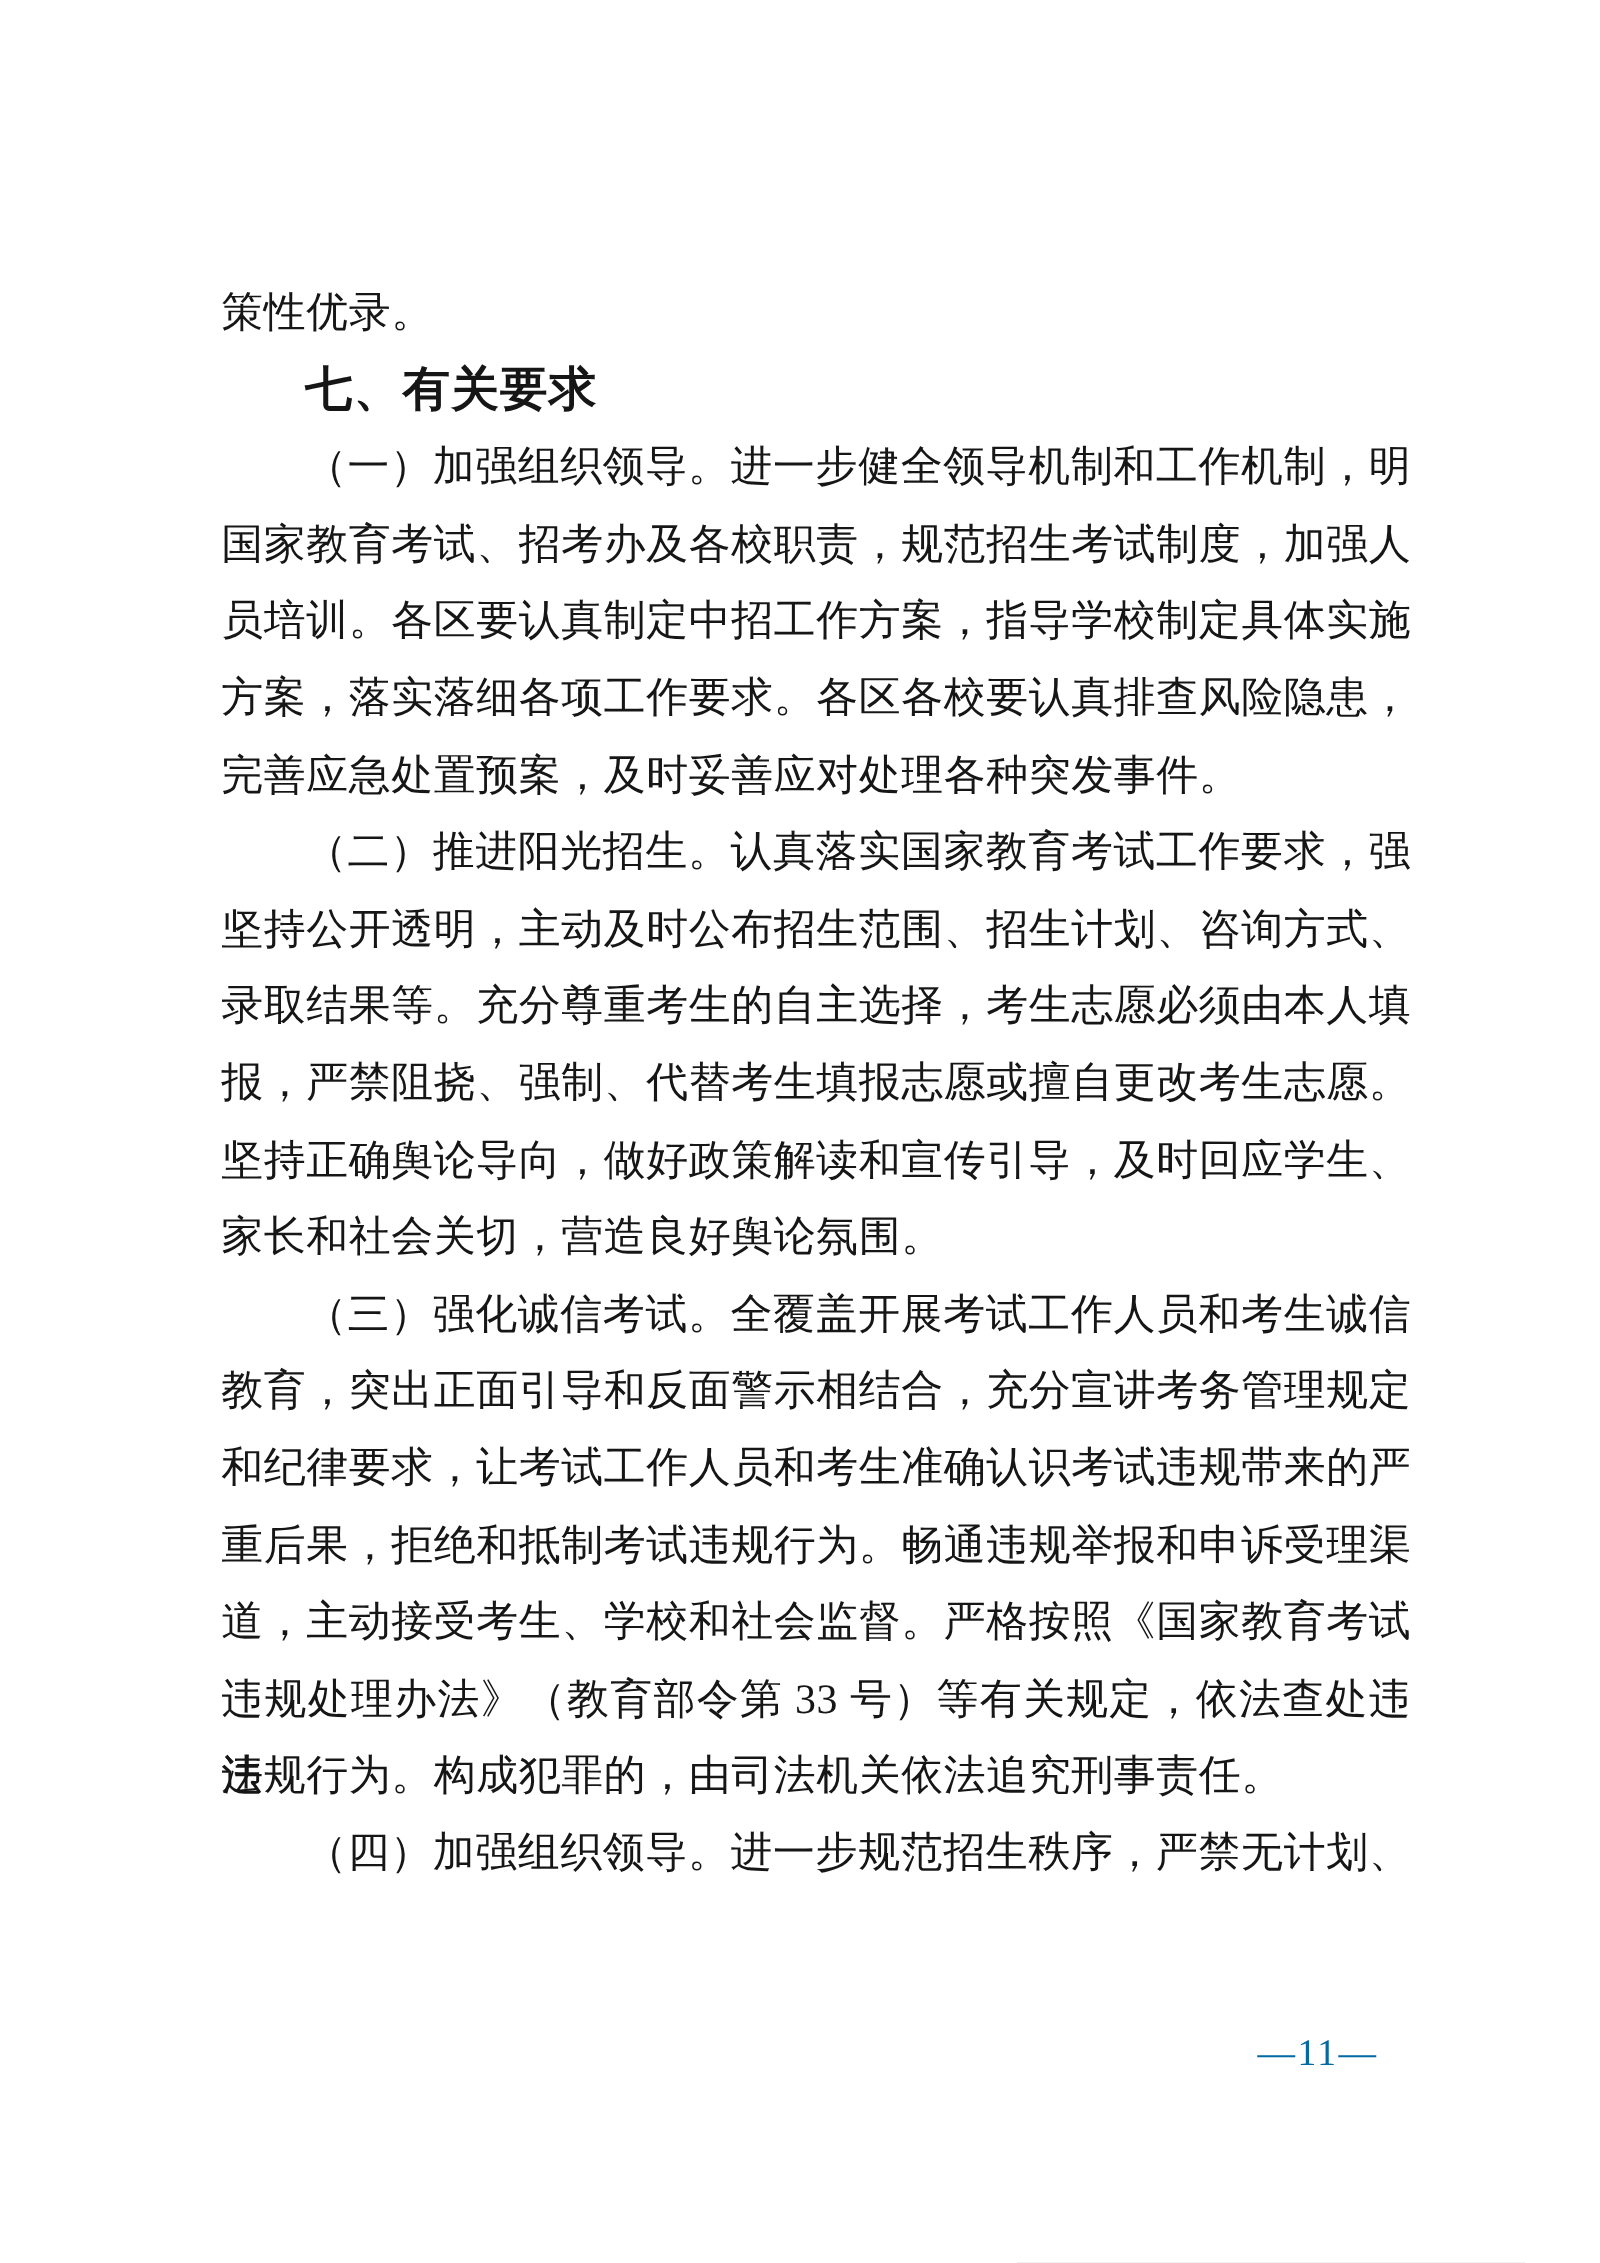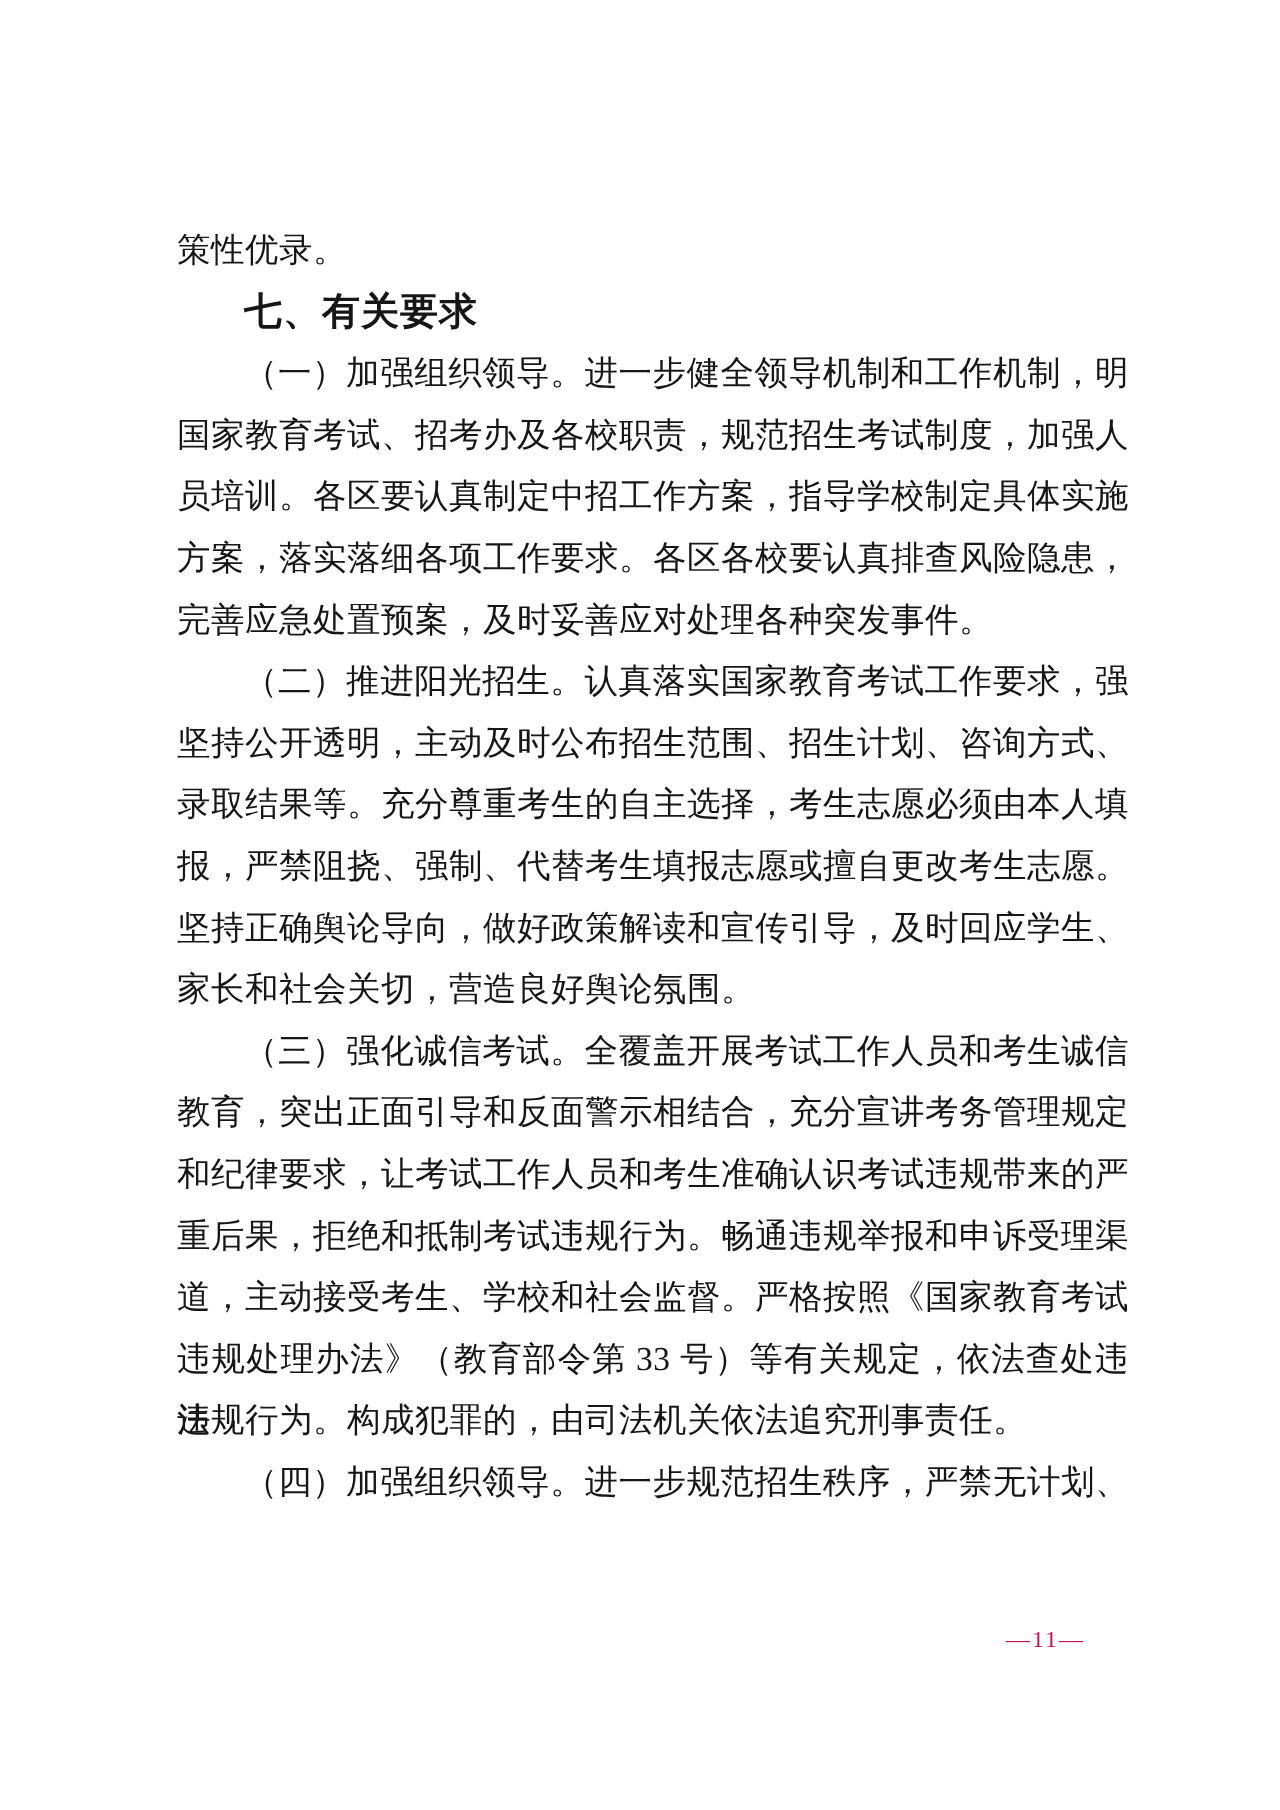--- a/index.html
+++ b/index.html
@@ -43,23 +43,23 @@
   .line.heading {
     font-weight: bold;
     font-size: 38px;
     letter-spacing: 1px;
     font-family: "Liberation Sans", "DejaVu Sans", sans-serif;
   }
   .page-number {
     position: absolute;
     left: 1006px;
     top: 1626px;
-    font-size: 24px;
+    font-size: 30px;
     letter-spacing: 2px;
-    color: #be185d;
+    color: #0369a1;
   }
 </style>
 </head>
 <body>
 
 <div class="page">
   <div class="doc-lines" id="doc-lines">
       <div class="line">策性优录。</div>
       <div class="line heading indent">七、有关要求</div>
       <div class="line indent justify">（一）加强组织领导。进一步健全领导机制和工作机制，明</div>

